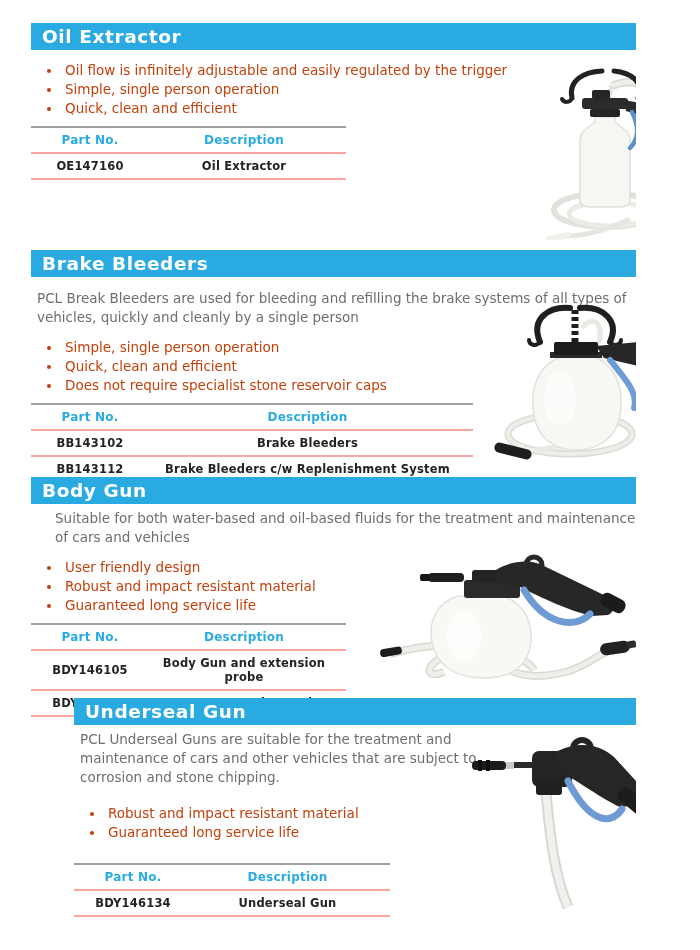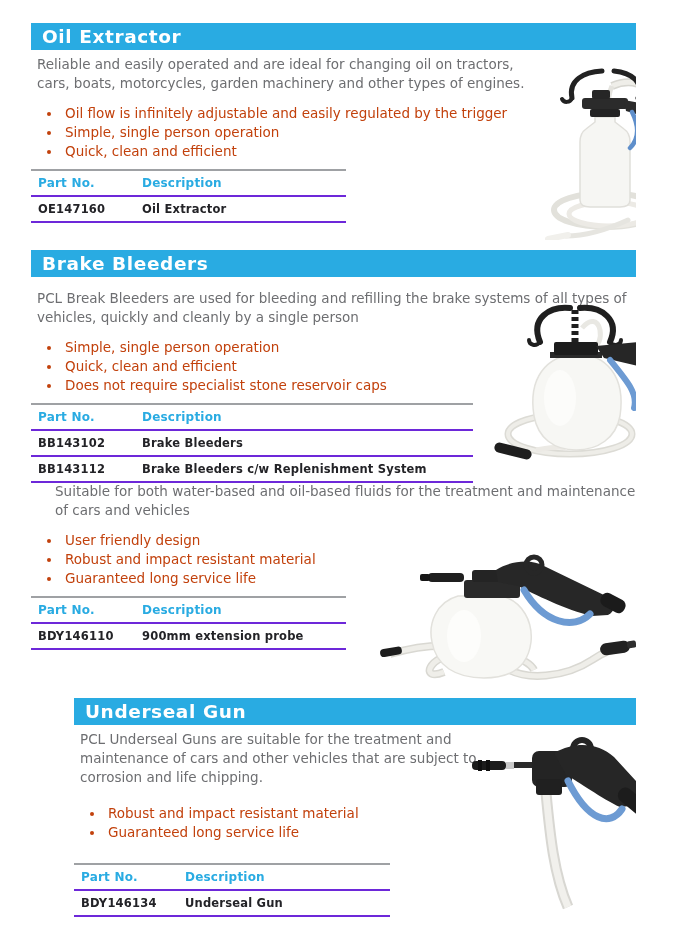--- a/index.html
+++ b/index.html
@@ -20,37 +20,36 @@
   ul.bullets{
     margin:11px 0 0 0;padding:0 0 0 31px;color:#c2410c;
     font-size:13.5px;line-height:18px;list-style:disc;
   }
   ul.bullets li{padding-left:3px;margin:0 0 1px 0;}
   .bw1{width:500px;}
   .ptable{margin-top:9px;border-top:2px solid #9fa1a4;}
   .w1{width:315px;} .w2{width:442px;} .w3{width:315px;} .w4{width:316px;}
   .trow{
     display:grid;grid-template-columns:104px 1fr;align-items:center;
-    border-bottom:2px solid #6d28d9;padding:5px 0 5px 7px;
+    border-bottom:2px solid #fca5a5;padding:5px 0 5px 7px;text-align:center;
   }
   .th{color:#29abe2;font-weight:bold;font-size:12px;letter-spacing:0.2px;}
   .td{color:#232327;font-weight:bold;font-size:11.5px;letter-spacing:0.2px;}
   .photo{position:absolute;}
   .photo svg{display:block;width:100%;height:100%;}
 </style>
 </head>
 <body>
 
 <div id="page">
 
   <div class="sec" style="top:23px;">
     <div class="bar">
       <span>Oil Extractor</span>
     </div>
-    <div class="para pw1">Reliable and easily operated and are ideal for changing oil on tractors, cars, boats, motorcycles, garden machinery and other types of engines.</div>
     <ul class="bullets bw1">
       <li>Oil flow is infinitely adjustable and easily regulated by the trigger</li>
       <li>Simple, single person operation</li>
       <li>Quick, clean and efficient</li>
     </ul>
     <div class="ptable w1">
       <div class="trow">
         <div class="th">Part No.</div>
         <div class="th">Description</div>
       </div>
@@ -81,43 +80,50 @@
         <div class="td">Brake Bleeders</div>
       </div>
       <div class="trow">
         <div class="td">BB143112</div>
         <div class="td">Brake Bleeders c/w Replenishment System</div>
       </div>
     </div>
   </div>
 
   <div class="sec" style="top:477px;">
+    <div class="bar">
+      <span>Body Gun</span>
+    </div>
     <div class="para pw3">Suitable for both water-based and oil-based fluids for the treatment and maintenance of cars and vehicles</div>
     <ul class="bullets">
       <li>User friendly design</li>
       <li>Robust and impact resistant material</li>
       <li>Guaranteed long service life</li>
     </ul>
     <div class="ptable w3">
       <div class="trow">
         <div class="th">Part No.</div>
         <div class="th">Description</div>
       </div>
       <div class="trow">
+        <div class="td">BDY146105</div>
+        <div class="td">Body Gun and extension probe</div>
+      </div>
+      <div class="trow">
         <div class="td">BDY146110</div>
         <div class="td">900mm extension probe</div>
       </div>
     </div>
   </div>
 
   <div class="sec" style="top:698px;margin-left:43px;">
     <div class="bar">
       <span>Underseal Gun</span>
     </div>
-    <div class="para pw4">PCL Underseal Guns are suitable for the treatment and maintenance of cars and other vehicles that are subject to corrosion and life chipping.</div>
+    <div class="para pw4">PCL Underseal Guns are suitable for the treatment and maintenance of cars and other vehicles that are subject to corrosion and stone chipping.</div>
     <ul class="bullets" style="margin-top:17px;">
       <li>Robust and impact resistant material</li>
       <li>Guaranteed long service life</li>
     </ul>
     <div class="ptable w4" style="margin-top:22px;">
       <div class="trow">
         <div class="th">Part No.</div>
         <div class="th">Description</div>
       </div>
       <div class="trow">

